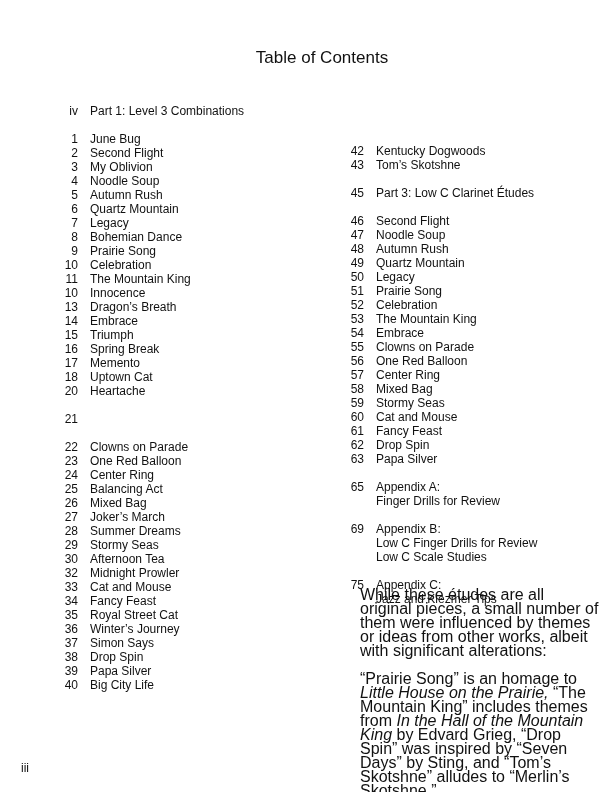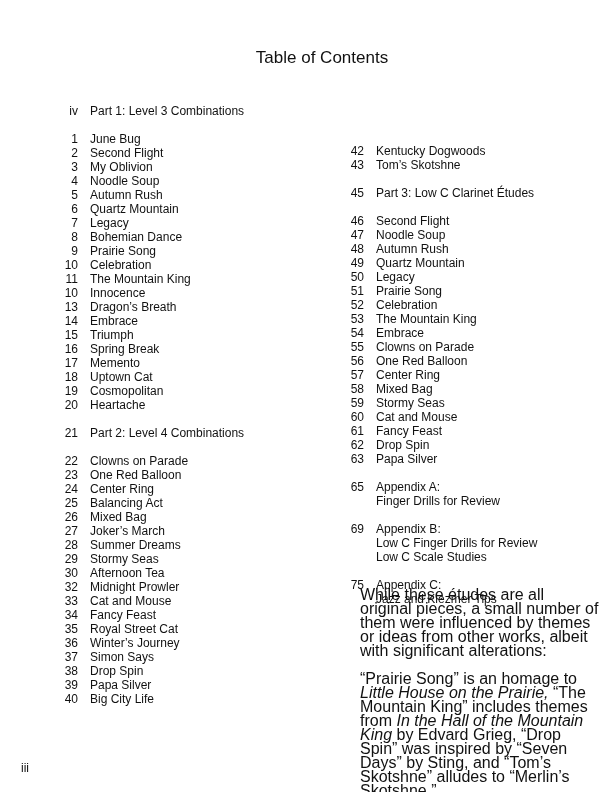--- a/index.html
+++ b/index.html
@@ -97,31 +97,26 @@
     </div>
     <div class="row">
       <span class="num">17</span>
       <span class="lbl">Memento</span>
     </div>
     <div class="row">
       <span class="num">18</span>
       <span class="lbl">Uptown Cat</span>
     </div>
     <div class="row">
-      <span class="num">19</span>
-      <span class="lbl">Cosmopolitan</span>
-    </div>
-    <div class="row">
       <span class="num">20</span>
       <span class="lbl">Heartache</span>
     </div>
     <div class="gap"></div>
     <div class="row">
       <span class="num">21</span>
-      <span class="lbl bold">Part 2: Level 4 Combinations</span>
     </div>
     <div class="gap"></div>
     <div class="row">
       <span class="num">22</span>
       <span class="lbl">Clowns on Parade</span>
     </div>
     <div class="row">
       <span class="num">23</span>
       <span class="lbl">One Red Balloon</span>
     </div>

